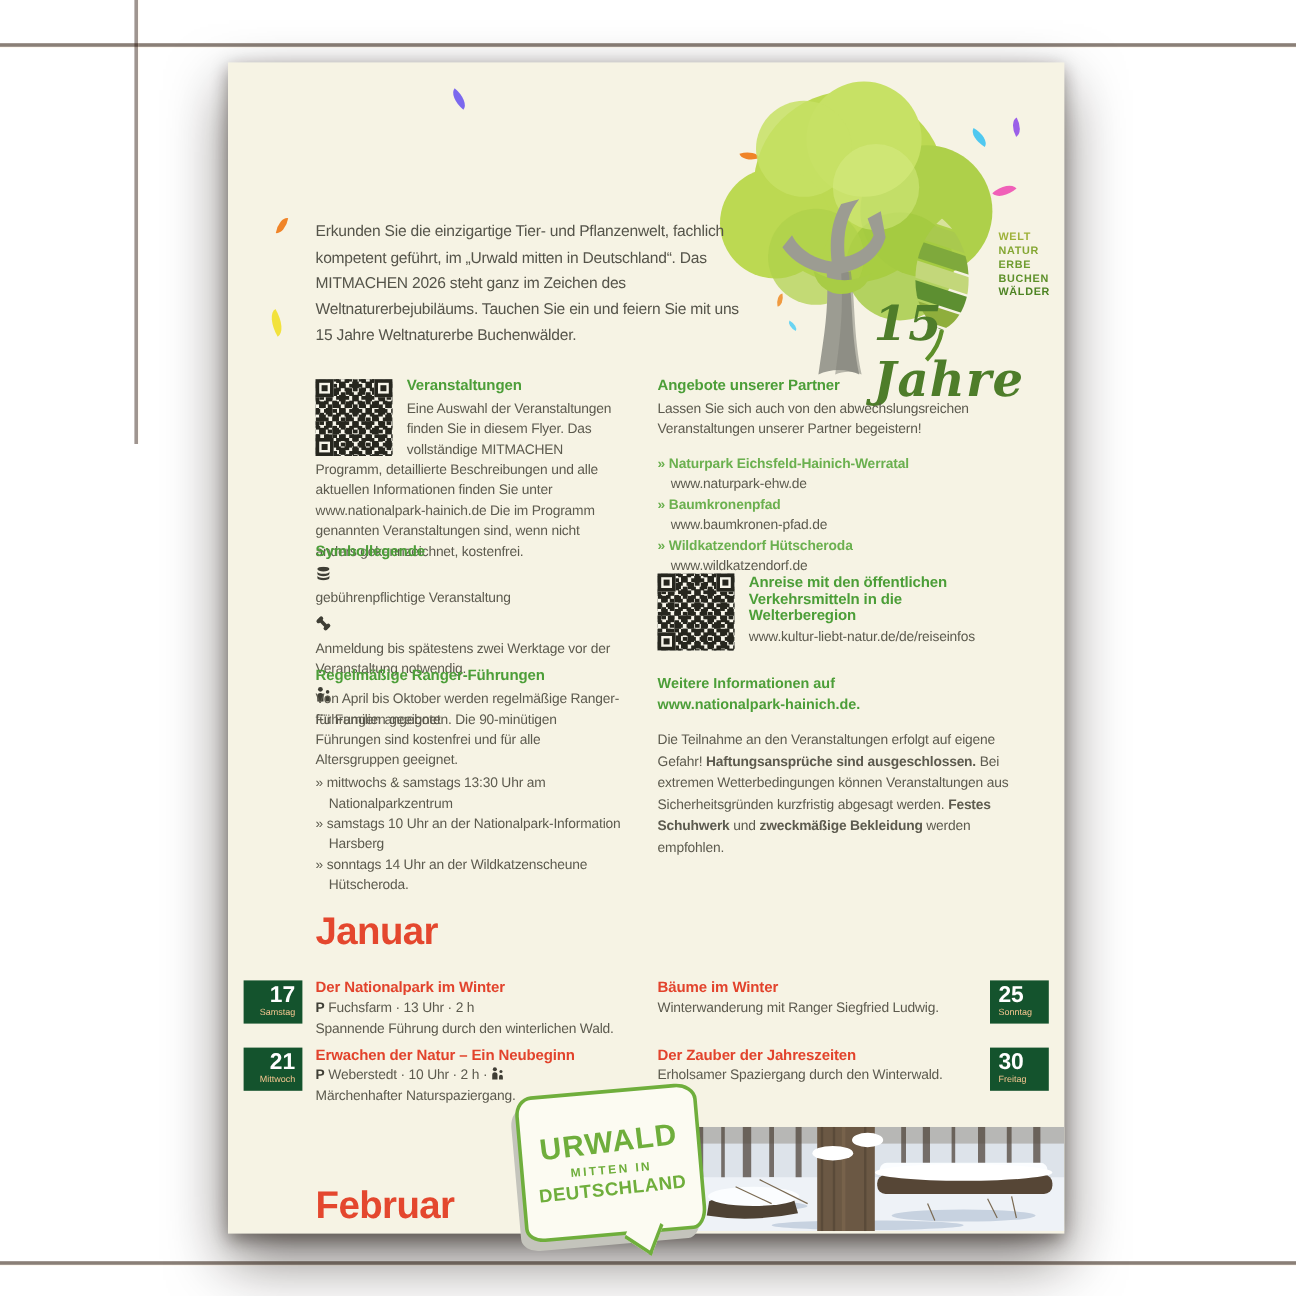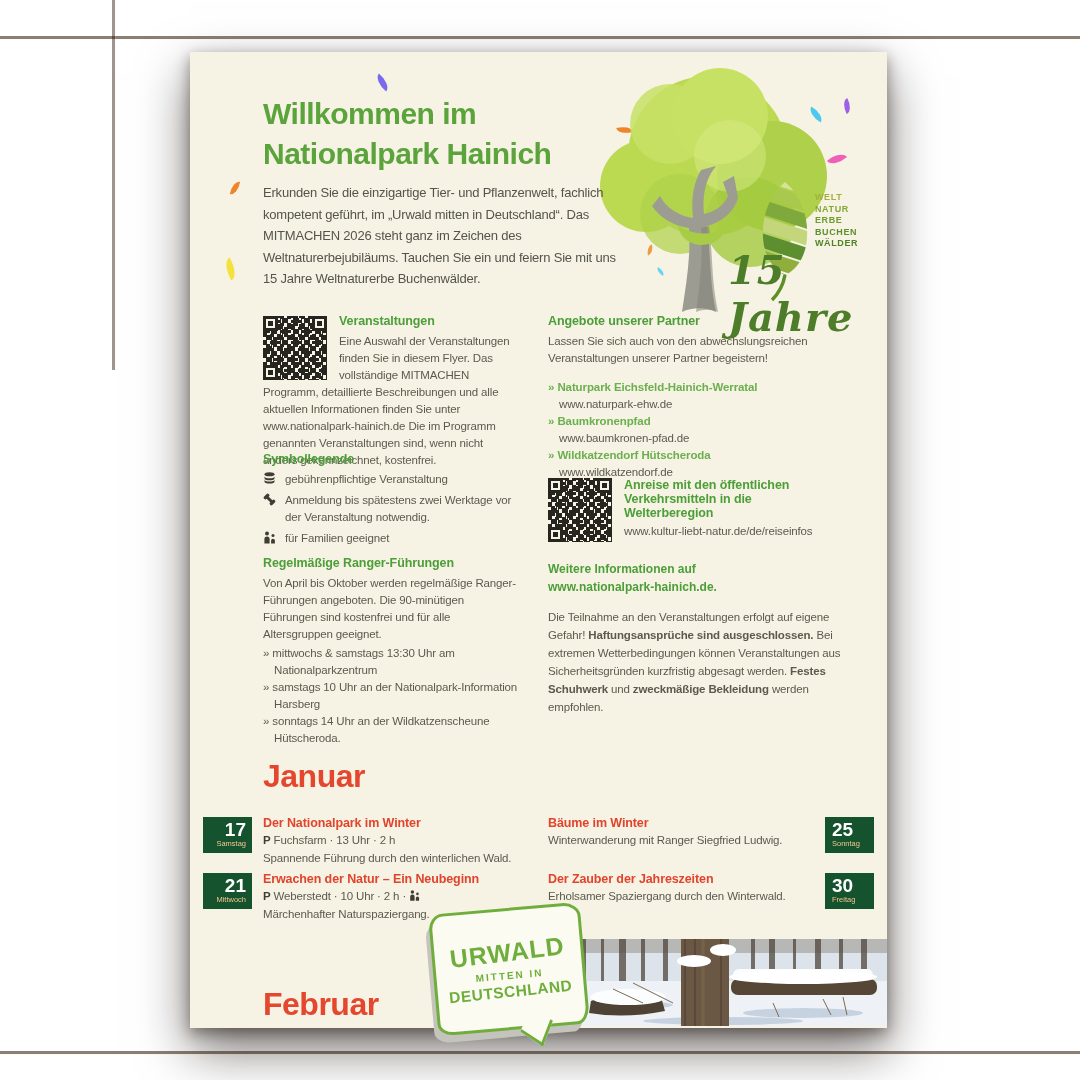--- a/index.html
+++ b/index.html
@@ -28,42 +28,42 @@
   }
   
   .leaf{position:absolute;display:block;border-radius:0 100% 0 100%;}
   
   .title{position:absolute;left:73px;top:42px;margin:0;font-size:30px;line-height:40px;
     font-weight:bold;color:#5ba33b;letter-spacing:-.5px;}
   .intro{position:absolute;left:73px;top:130px;width:356px;margin:0;
     font-size:13px;line-height:21.5px;color:#55544a;letter-spacing:-.2px;}
   
   .unesco{position:absolute;left:568px;top:128px;display:flex;}
-  .unesco-words{margin-left:3px;margin-top:12px;font-weight:bold;font-size:9px;line-height:11.5px;letter-spacing:.6px;}
+  .unesco-words{margin-left:20px;margin-top:12px;font-weight:bold;font-size:9px;line-height:11.5px;letter-spacing:.6px;}
   .unesco-words span{display:block;}
   .w0{color:#9fb23a}.w1{color:#85a734}.w2{color:#6f9c2f}.w3{color:#5d9029}.w4{color:#4e8424}
   .jahre{position:absolute;left:538px;top:194px;width:170px;
     font-family:"DejaVu Serif",serif;font-style:italic;font-weight:bold;
     font-size:40px;color:#4e7d2a;letter-spacing:1px;}
   
   .block{position:absolute;}
   .gh{margin:0 0 5px;font-size:12.5px;font-weight:bold;color:#4c9e38;letter-spacing:-.1px;}
   .body,.blk p{font-size:11.5px;line-height:17px;color:#5c5a4e;letter-spacing:-.15px;margin:0;}
   
   .qr{position:relative;width:64px;height:64px;flex:none;
     background:
       repeating-conic-gradient(#26261e 0% 25%, rgba(0,0,0,0) 0% 50%) 0px 0px/7px 7px,
       repeating-conic-gradient(#26261e 0% 25%, rgba(0,0,0,0) 0% 50%) 3px 2px/11px 11px,
       #f7f5ea;}
   .qr.fl{float:left;margin:2px 12px 4px 0;}
   .qr b{position:absolute;width:15px;height:15px;border:3px solid #26261e;background:#f7f5ea;box-sizing:border-box;}
   .qr b::after{content:"";position:absolute;inset:2px;background:#26261e;}
   .qr .tl{left:0;top:0}.qr .tr{right:0;top:0}.qr .bl{left:0;bottom:0}
   
-  .legend-row{display:flex;gap:7px;margin-bottom:4px;}
+  .legend-row{display:flex;gap:7px;margin-bottom:4px;flex-direction:column;}
   .legend-row .sym{flex:none;width:15px;padding-top:1px;}
   .sym svg{display:block;}
   
   .rlist div{font-size:11.5px;line-height:17px;color:#5c5a4e;letter-spacing:-.15px;
     padding-left:11px;text-indent:-11px;}
   .partner-name{font-size:11.5px;line-height:17px;font-weight:bold;color:#6bb04f;letter-spacing:-.1px;}
   .partner-url{font-size:11.5px;line-height:17px;color:#5c5a4e;padding-left:11px;letter-spacing:-.15px;}
   .row{display:flex;}
   .b{font-weight:bold;}
   .greenbold{font-size:12px;line-height:18px;font-weight:bold;color:#4c9e38;}
@@ -156,24 +156,20 @@
       <div class="unesco-words">
         <span class="w0">WELT</span>
         <span class="w1">NATUR</span>
         <span class="w2">ERBE</span>
         <span class="w3">BUCHEN</span>
         <span class="w4">WÄLDER</span>
       </div>
     </div>
     <div class="jahre">15 Jahre</div>
 
-    <h1 class="title">
-      <div>Willkommen im</div>
-      <div>Nationalpark Hainich</div>
-    </h1>
     <p class="intro">Erkunden Sie die einzigartige Tier- und Pflanzenwelt, fachlich kompetent geführt, im „Urwald mitten in Deutschland“. Das MITMACHEN 2026 steht ganz im Zeichen des Weltnaturerbejubiläums. Tauchen Sie ein und feiern Sie mit uns 15 Jahre Weltnaturerbe Buchenwälder.</p>
 
     <section class="block blk" style="left:73px;top:262px;width:252px;">
       <div class="qr fl">
           <b class="tl"></b>
           <b class="tr"></b>
           <b class="bl"></b>
         </div>
       <h3 class="gh">Veranstaltungen</h3>
       <p>Eine Auswahl der Veranstaltungen finden Sie in diesem Flyer. Das vollständige MITMACHEN Programm, detaillierte Beschreibungen und alle aktuellen Informationen finden Sie unter www.nationalpark-hainich.de Die im Programm genannten Veranstaltungen sind, wenn nicht anders gekennzeichnet, kostenfrei.</p>

